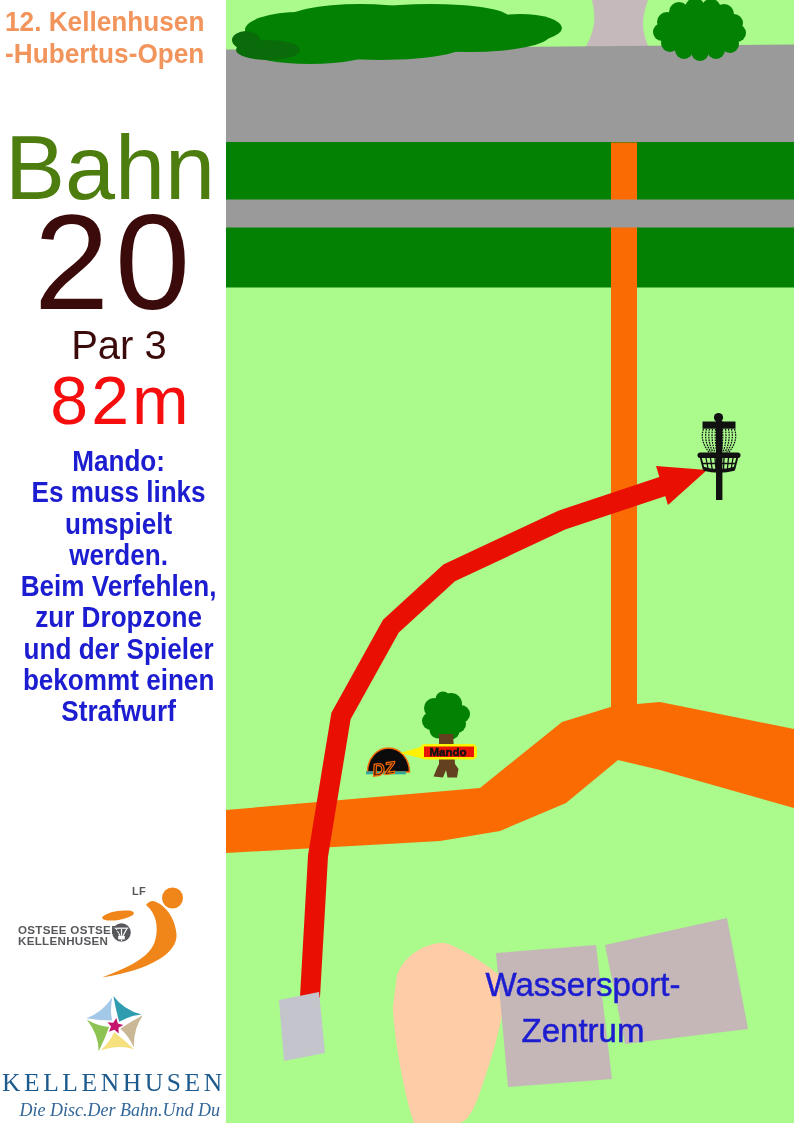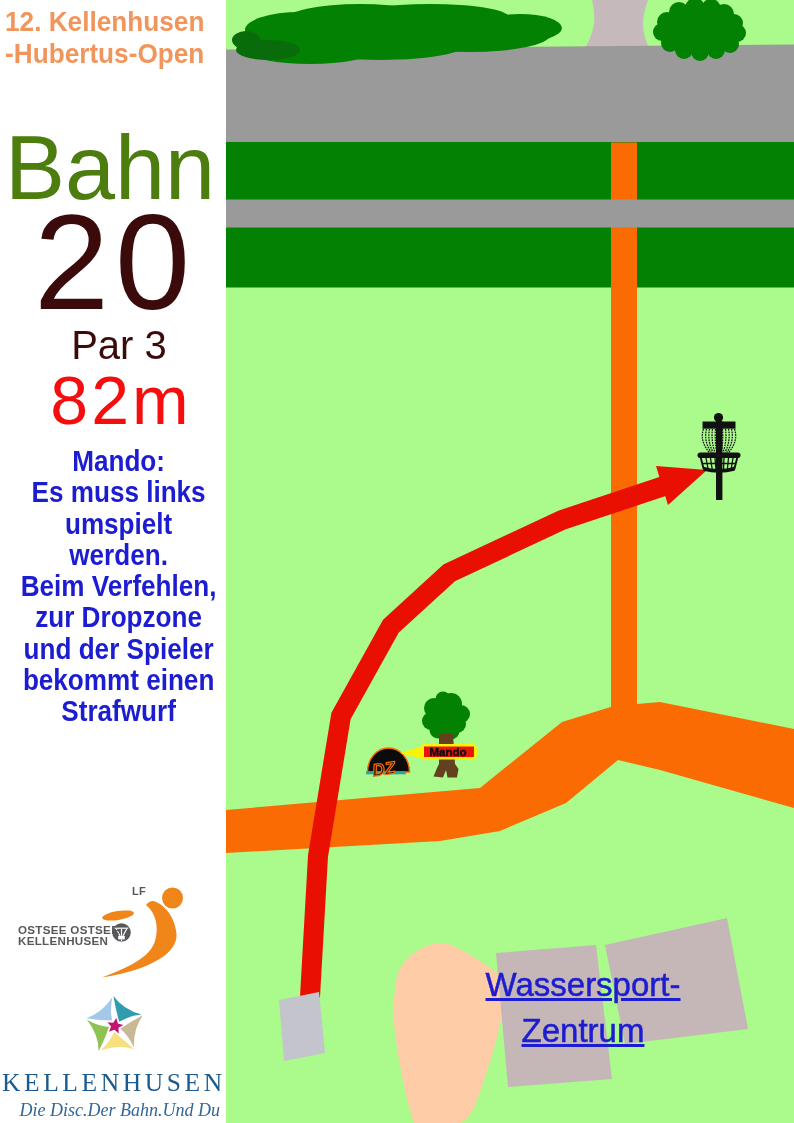--- a/index.html
+++ b/index.html
@@ -139,21 +139,21 @@
 <div class="abs" style="left:0;top:123px;width:220px;text-align:center;color:#4d7c0f;font-size:90px;line-height:90px;">Bahn</div>
 
 <div class="abs" style="left:2px;top:203px;width:226px;text-align:center;color:#3b0a0a;font-size:135px;line-height:120px;letter-spacing:6px;">20</div>
 
 <div class="abs" style="left:6px;top:320px;width:226px;text-align:center;color:#3b0a0a;font-size:40px;line-height:50px;">Par 3</div>
 
 <div class="abs" style="left:8px;top:372px;width:226px;text-align:center;color:#f60d0d;font-size:68px;line-height:56px;letter-spacing:3px;">82m</div>
 
 <div class="abs" style="left:6px;top:446px;width:224px;text-align:center;color:#1c1cd0;font-size:29px;line-height:31.3px;font-weight:bold;transform:scaleX(0.9);transform-origin:118px 0;">Mando:<br>Es muss links<br>umspielt<br>werden.<br>Beim Verfehlen,<br>zur Dropzone<br>und der Spieler<br>bekommt einen<br>Strafwurf</div>
 
-<div class="abs" style="left:450px;top:962px;width:266px;text-align:center;color:#1c1cd0;font-size:33px;line-height:46px;text-decoration:underline;-webkit-text-stroke:0.5px #1c1cd0;">Wassersport-<br>Zentrum</div>
+<div class="abs" style="left:450px;top:962px;width:266px;text-align:center;color:#1c1cd0;font-size:33px;line-height:46px;-webkit-text-stroke:0.5px #1c1cd0;">Wassersport-<br>Zentrum</div>
 
 <svg class="abs" style="left:0;top:860px" width="226" height="140" viewBox="0 0 226 140">
   <g fill="#f08519">
     <circle cx="172.5" cy="38" r="10.5"></circle>
     <path d="M156,42 C166,46 175,58 176.5,74 C178,93 150,110 102,117.5 C130,107 150,97 155,81 C159,67 156,53 146,45 C149,41 153,40 156,42 Z"></path>
     <ellipse cx="118" cy="55.5" rx="16" ry="4.5" transform="rotate(-9 118 55.5)"></ellipse>
   </g>
   <circle cx="121.5" cy="72.5" r="9.3" fill="#57585b"></circle>
   <g stroke="#ffffff" stroke-width="1.2" fill="none">
     <path d="M114.8,68.2 L128.2,68.2"></path>

